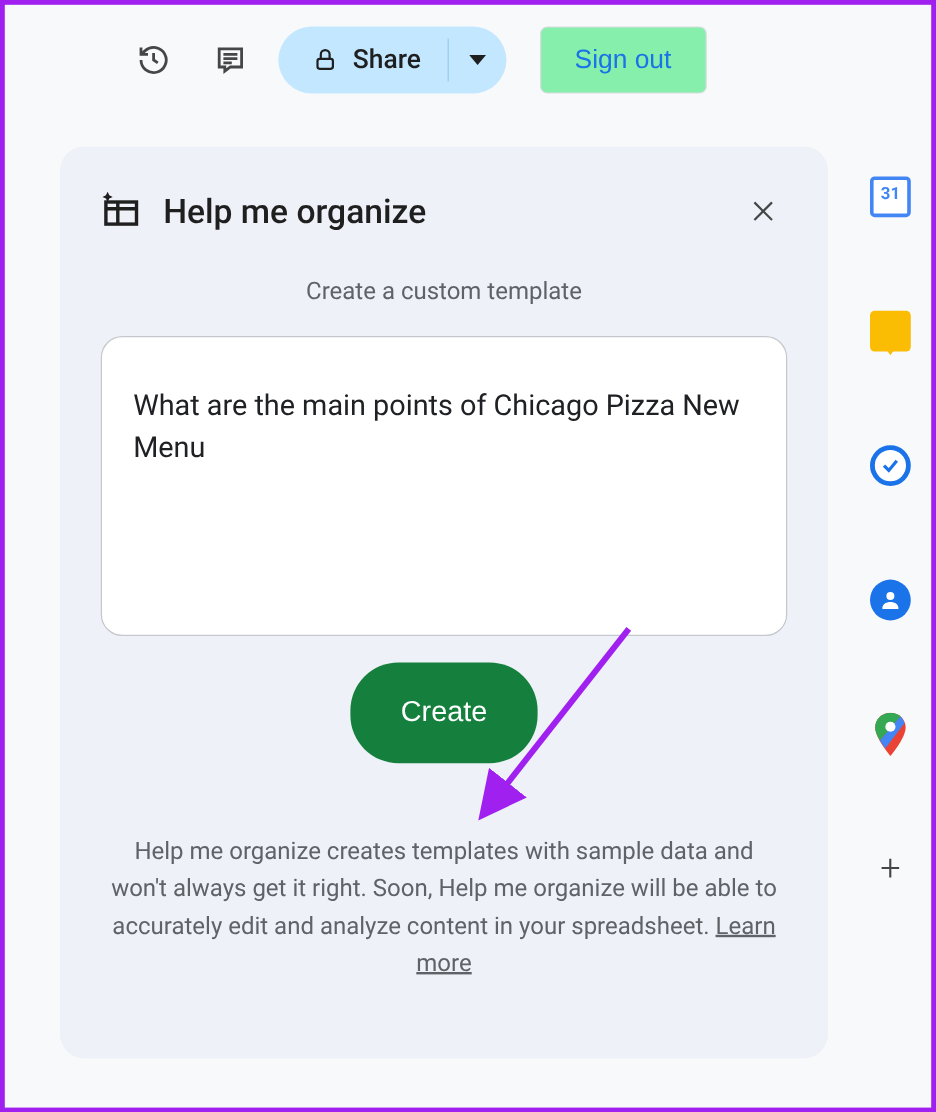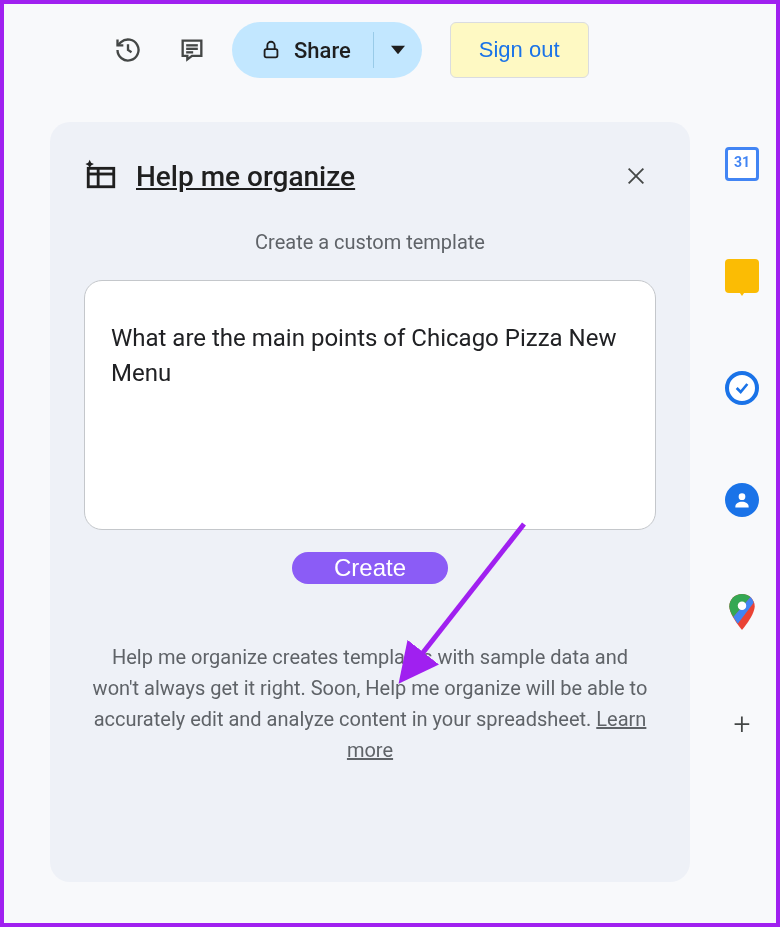--- a/index.html
+++ b/index.html
@@ -60,21 +60,21 @@
   .share-caret {
     width: 48px;
     display: flex; align-items: center; justify-content: center;
     cursor: pointer;
   }
   .signout-btn {
     margin-left: 12px;
     height: 56px;
     padding: 0 28px;
     border: 1px solid #dadce0;
-    background: #fef9c3;
+    background: #86efac;
     color: #1a73e8;
     font-size: 22px;
     font-weight: 500;
     border-radius: 6px;
     cursor: pointer;
   }
 
   
   .sidepanel {
     position: absolute;
@@ -142,21 +142,20 @@
     background: #eef1f7;
     border-radius: 20px;
     padding: 34px 34px 40px 34px;
   }
   .panel-header{
     display:flex; align-items:center; gap:18px;
   }
   .panel-title{
     font-size:28px; font-weight:500; color:#1f1f1f;
     flex:1;
-    text-decoration:underline;
   }
   .panel-close{
     width:40px;height:40px;border-radius:50%;
     display:flex;align-items:center;justify-content:center;
     color:#444746;cursor:pointer;font-size:26px;
   }
   .panel-sub{
     margin-top:34px;
     text-align:center;
     font-size:20px;
@@ -172,25 +171,25 @@
     font-size:24px;
     line-height:1.45;
     color:#202124;
   }
   .create-row{
     margin-top:22px;
     display:flex;justify-content:center;
     position:relative;
   }
   .create-btn{
-    background:#8b5cf6;
+    background:#15803d;
     color:#fff;
     border:none;
     border-radius:40px;
-    padding:2px 42px;
+    padding:28px 42px;
     font-size:24px;
     font-weight:500;
     cursor:pointer;
   }
   .disclaimer{
     margin-top:58px;
     text-align:center;
     font-size:20px;
     line-height:1.55;
     color:#5f6368;

